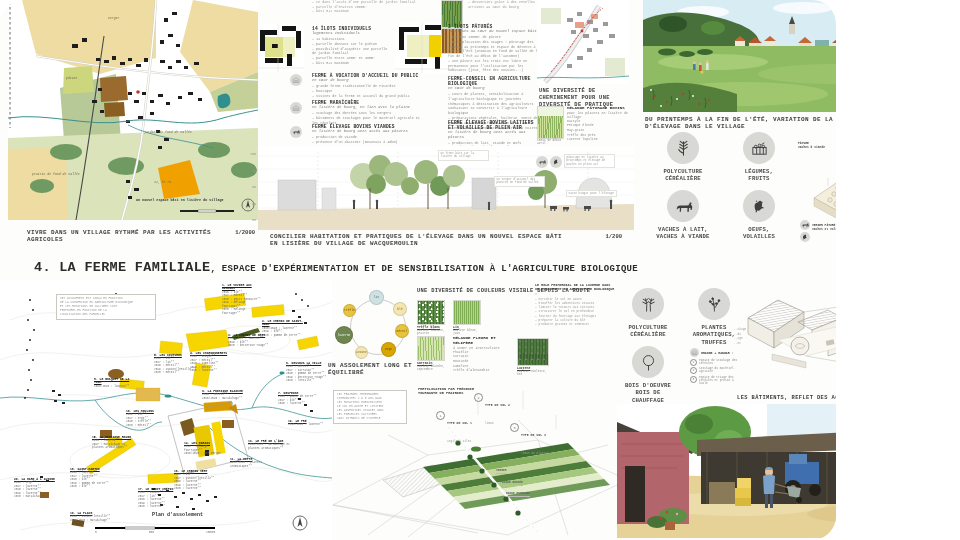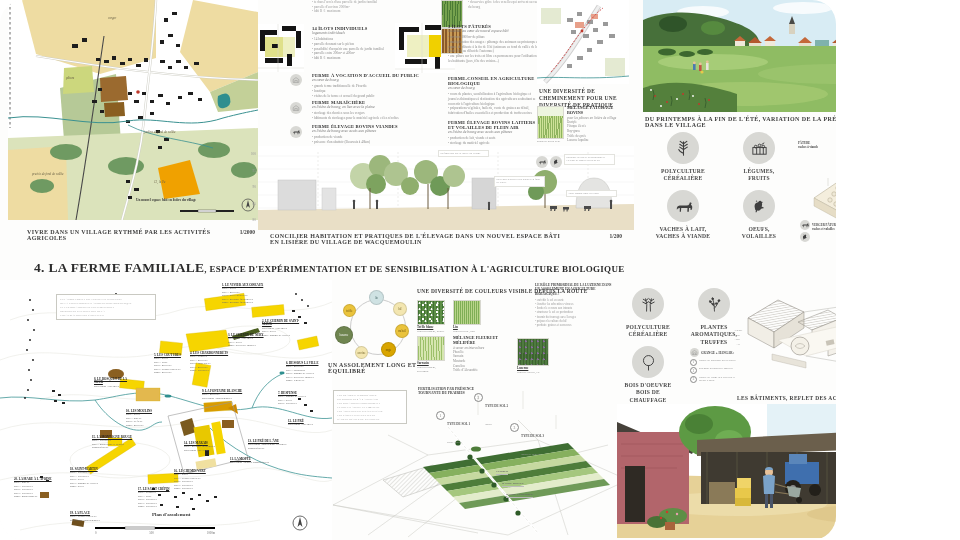--- a/index.html
+++ b/index.html
@@ -1,17 +1,17 @@
 <!DOCTYPE html>
 <html><head>
 <meta charset="utf-8">
 <style>
   html,body{margin:0;padding:0;background:#ffffff;}
   #board{position:relative;width:836px;height:540px;background:#fdfdfc;overflow:hidden;
-         font-family:Liberation Serif, serif;color:#333;border-radius:24px;}
+         font-family:Liberation Mono, monospace;color:#333;border-radius:24px;}
   .abs{position:absolute;}
   .pre{white-space:pre-line;}
   
   .cap{font-size:6px;font-weight:bold;color:#3d3d3d;letter-spacing:.4px;}
   .cap2{font-size:5.4px;font-weight:bold;color:#3d3d3d;letter-spacing:.3px;line-height:1.25;}
   .scale{font-size:5.5px;font-weight:bold;color:#3d3d3d;}
   .blocktitle{font-size:4.6px;font-weight:bold;color:#2e2e2e;letter-spacing:.2px;line-height:1.1;}
   .blocksub{font-size:3.8px;font-style:italic;color:#777;line-height:1.2;}
   .bullets{font-size:3.4px;color:#8b8b8b;line-height:1.4;margin-top:1.5px;}
   .partial{font-size:3.4px;color:#9a9a9a;line-height:1.35;}

